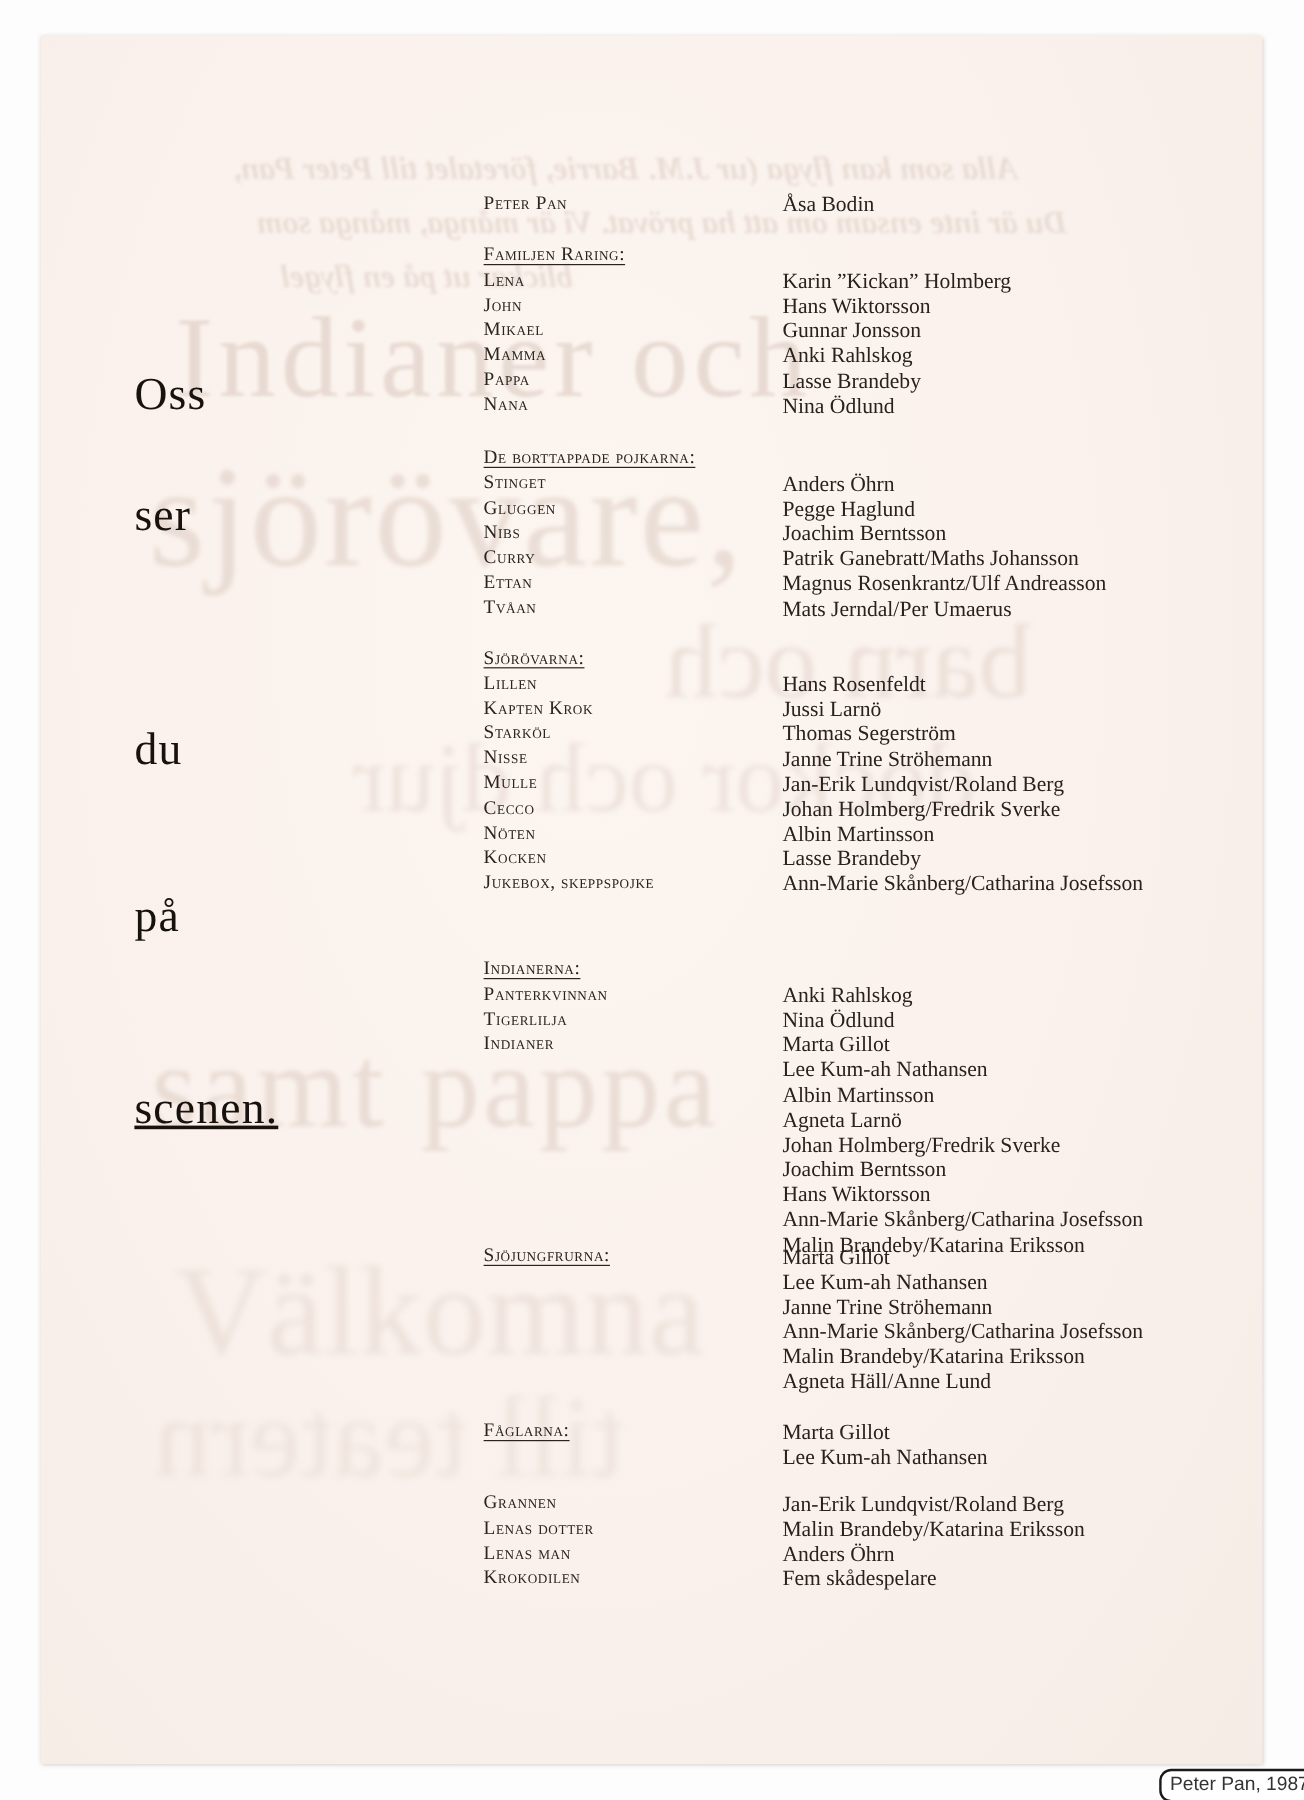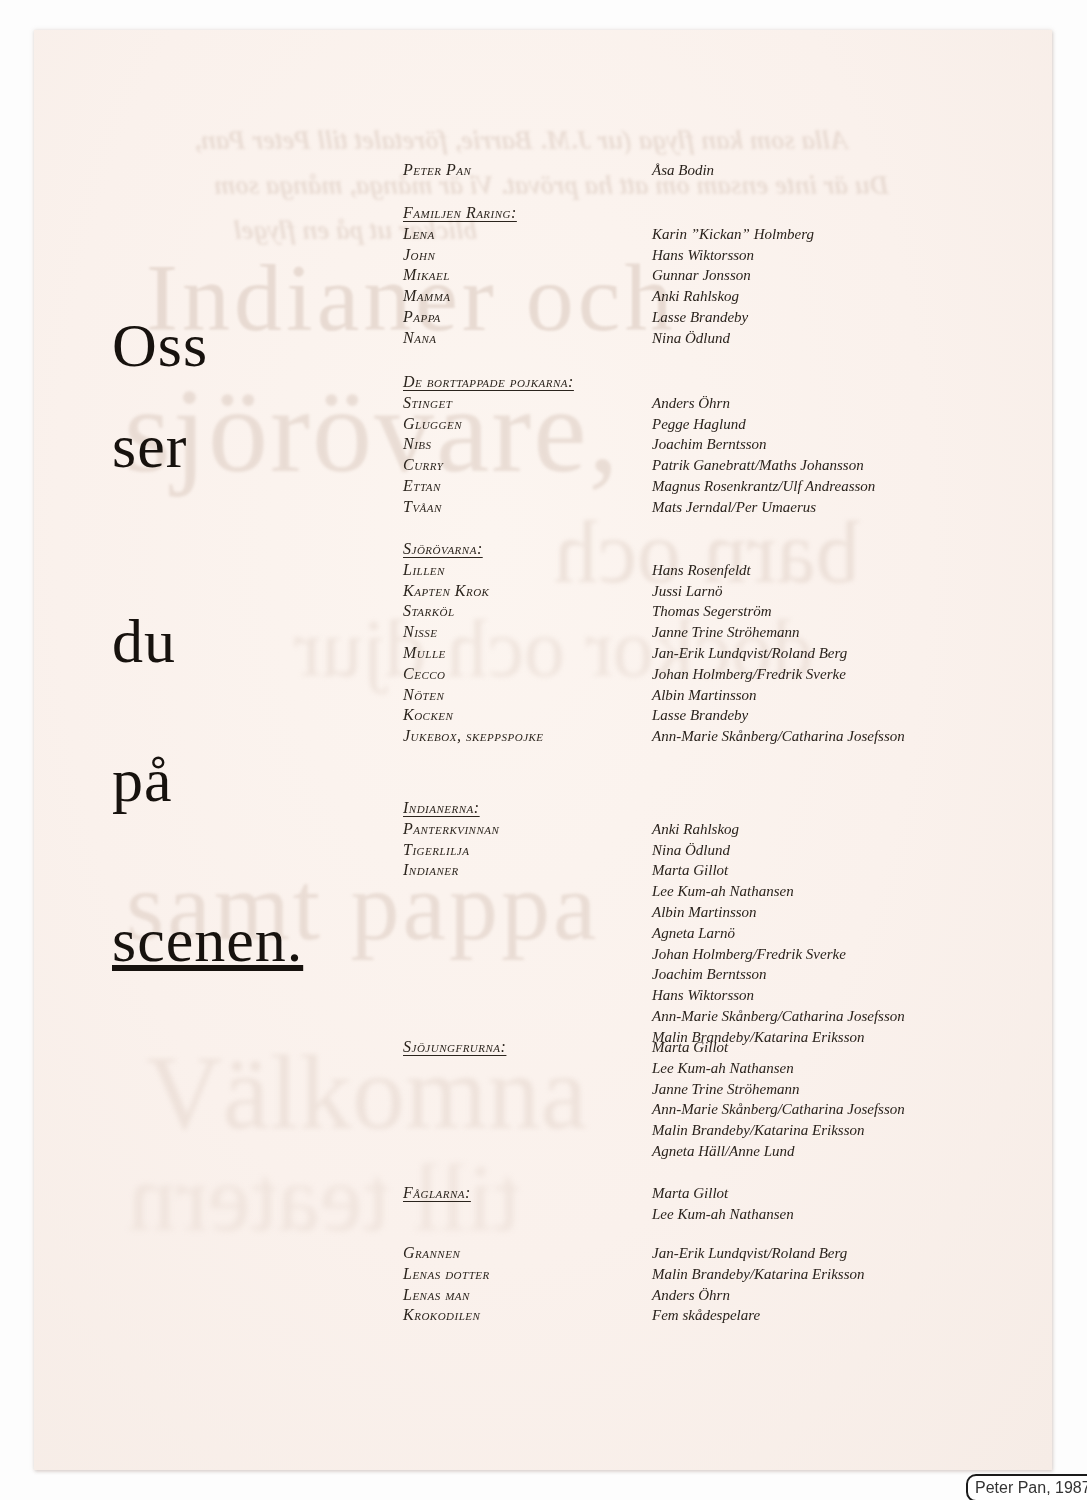--- a/index.html
+++ b/index.html
@@ -18,34 +18,34 @@
   #g2{left:180px;top:140px;}
   #g3{left:200px;top:185px;}
   #g4{left:112px;top:212px;font-size:96px;opacity:.55;filter:blur(1.2px);letter-spacing:4px;}
   #g5{left:90px;top:332px;font-size:120px;opacity:.5;filter:blur(1.8px);letter-spacing:2px;}
   #g6{left:520px;top:472px;font-size:88px;opacity:.4;filter:blur(2.2px);}
   #g7{left:260px;top:572px;font-size:82px;opacity:.35;filter:blur(2.4px);}
   #g8{left:92px;top:820px;font-size:98px;opacity:.5;filter:blur(1.6px);letter-spacing:3px;}
   #g9{left:112px;top:1002px;font-size:106px;opacity:.35;filter:blur(2.6px);}
   #g10{left:94px;top:1112px;font-size:96px;opacity:.3;filter:blur(3px);}
   
-  .hword{position:absolute;left:78px;font-size:62px;line-height:1.3;color:#17120e;
+  .hword{position:absolute;left:78px;font-size:38px;line-height:1.3;color:#17120e;
          letter-spacing:1px;}
   #hw0{top:275px;}
   #hw1{top:376px;}
   #hw2{top:571px;}
   #hw3{top:710px;}
   #hw4{top:870px;text-decoration:underline;}
   
   .section{position:absolute;left:369px;width:620px;}
-  .row{display:flex;line-height:20.8px;font-style:italic;}
+  .row{display:flex;line-height:20.8px;}
   .role{width:249px;flex:0 0 249px;font-size:16px;font-variant:small-caps;
         letter-spacing:.5px;color:#2b241d;}
   .role.header{text-decoration:underline;text-underline-offset:3px;}
-  .name{font-size:15px;color:#29221c;white-space:nowrap;}
+  .name{font-size:18px;color:#29221c;white-space:nowrap;}
   #sec0{top:130px;} #sec1{top:173px;} #sec2{top:342px;} #sec3{top:509px;}
   #sec4{top:768px;} #sec5{top:1007px;} #sec6{top:1153px;} #sec7{top:1213px;}
   
   #caption-box{position:absolute;left:966px;top:1474px;width:140px;height:24px;
         background:#ffffff;border:2px solid #1a1a1a;border-radius:10px 0 0 10px;
         font-family:"Liberation Sans", sans-serif;font-size:16px;color:#333;
         display:flex;align-items:center;padding-left:7px;}
 </style>
 </head>
 <body>

